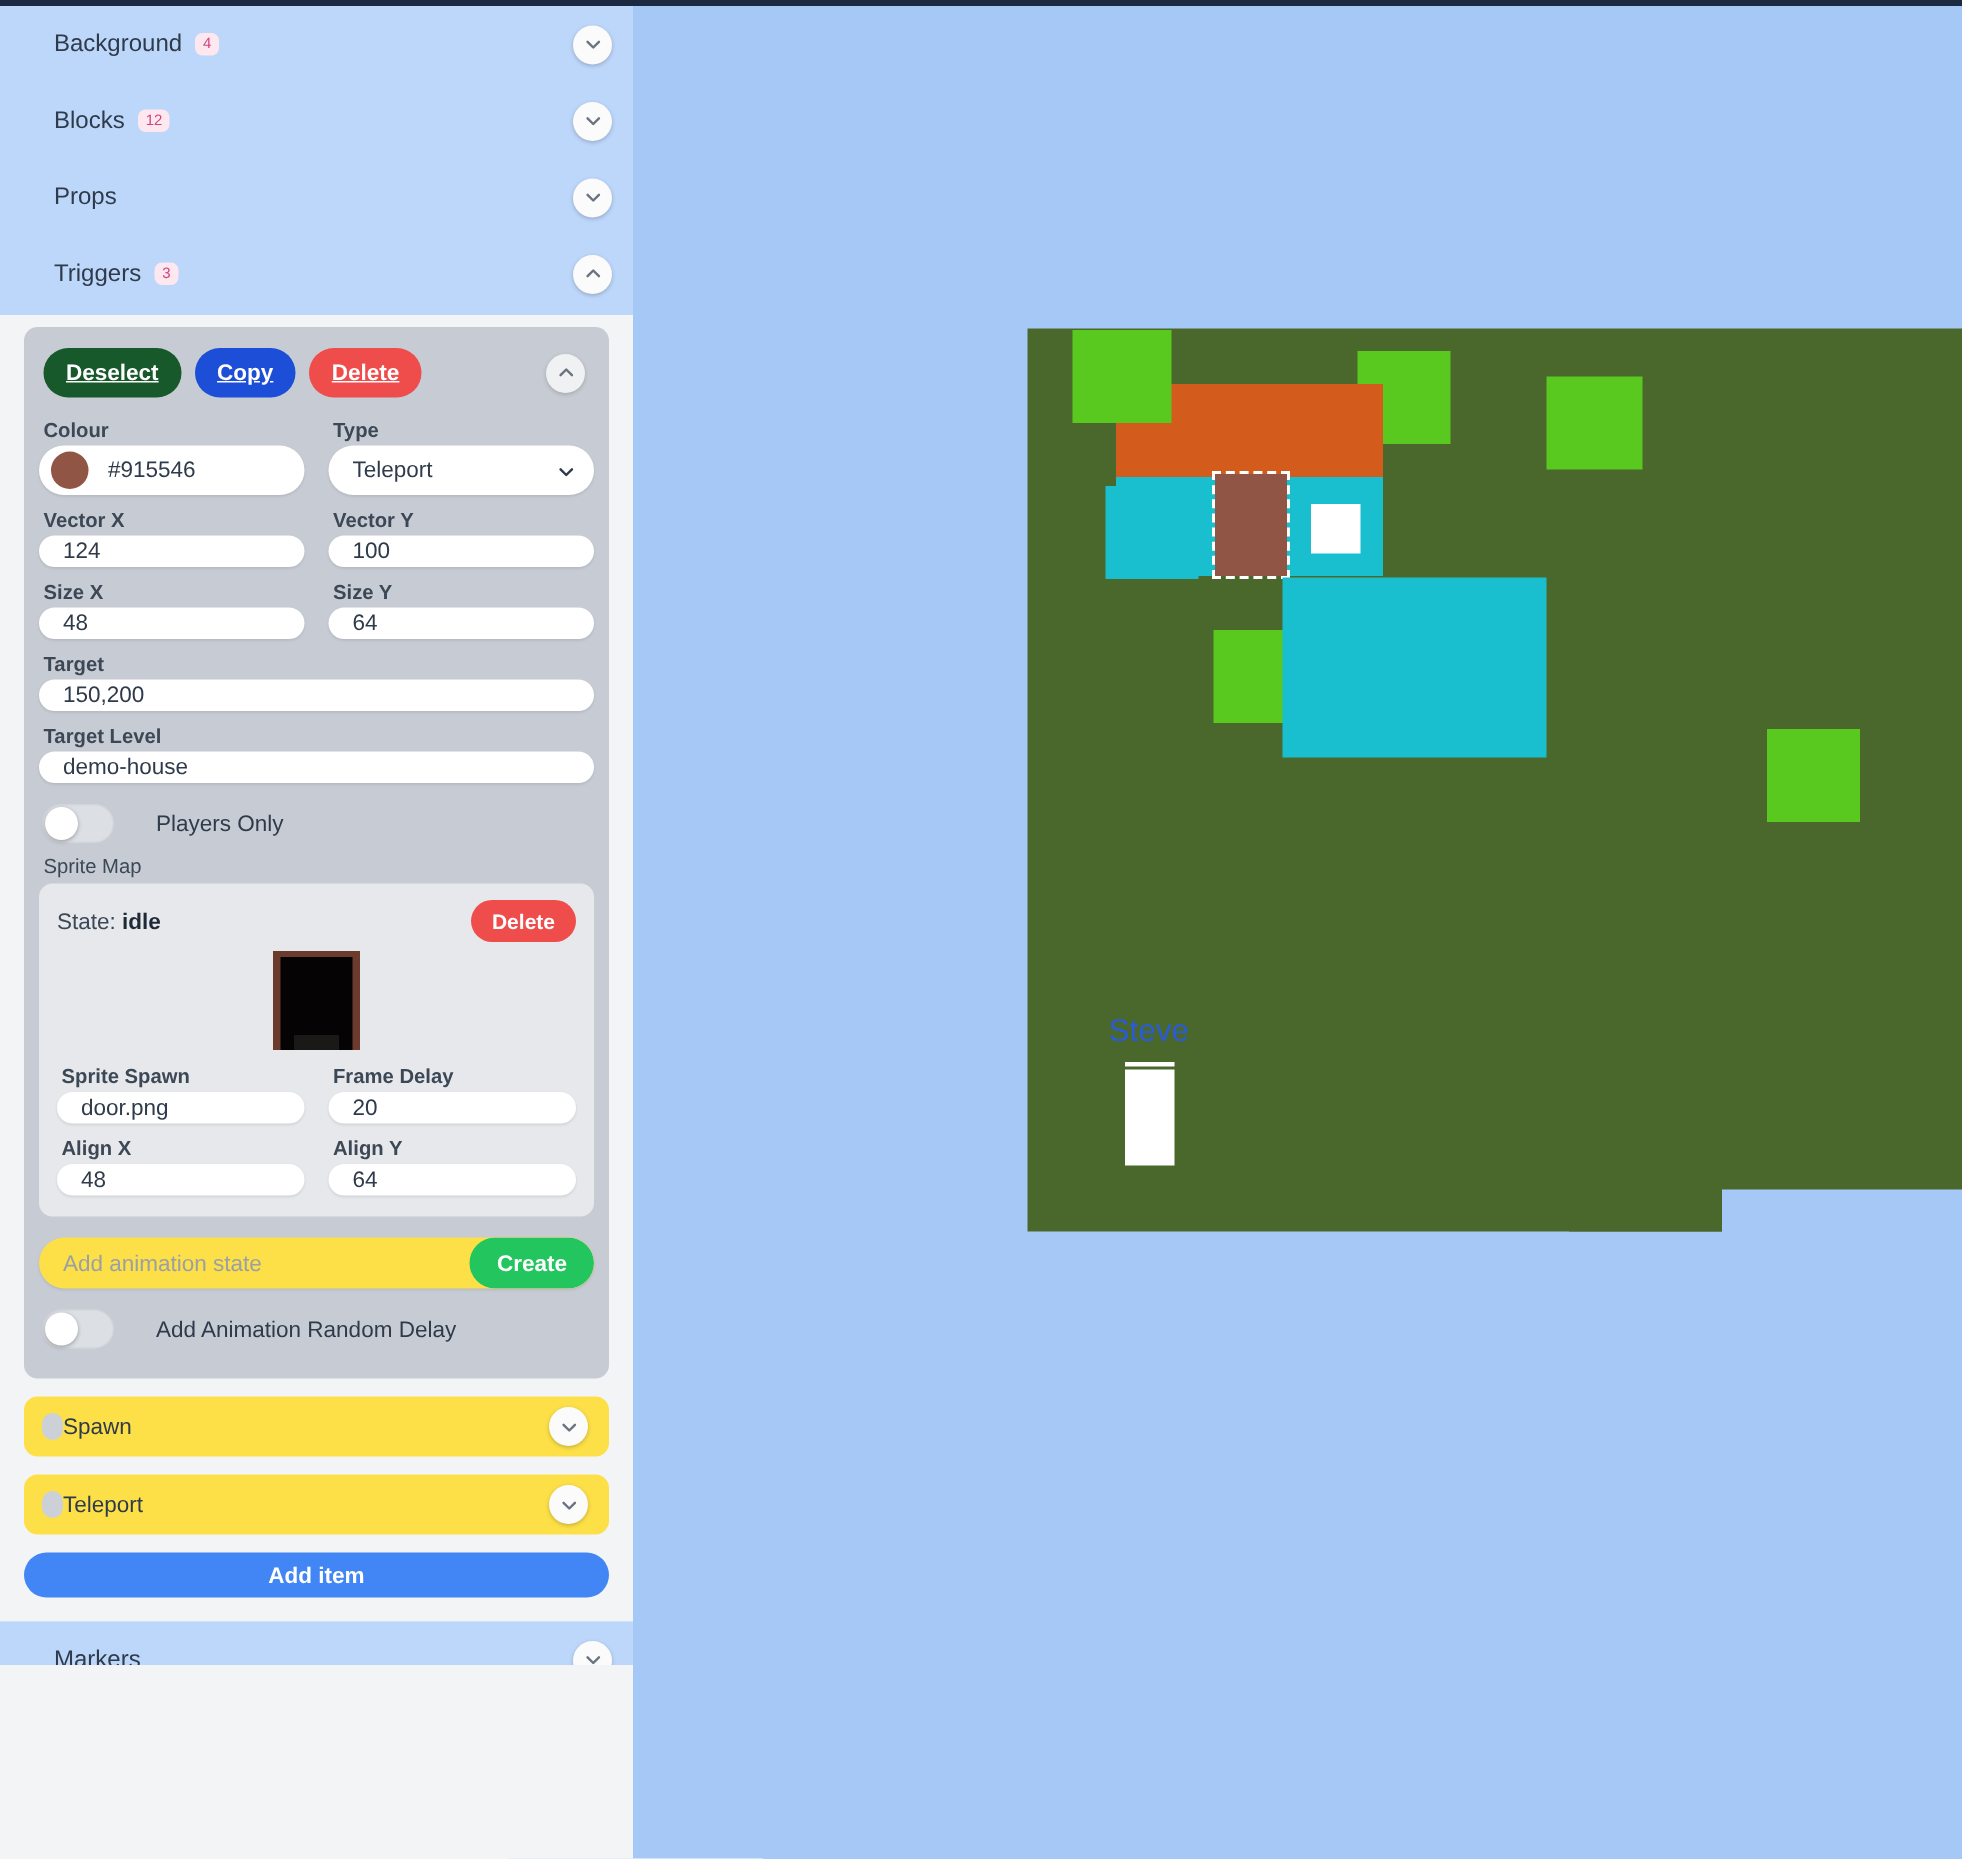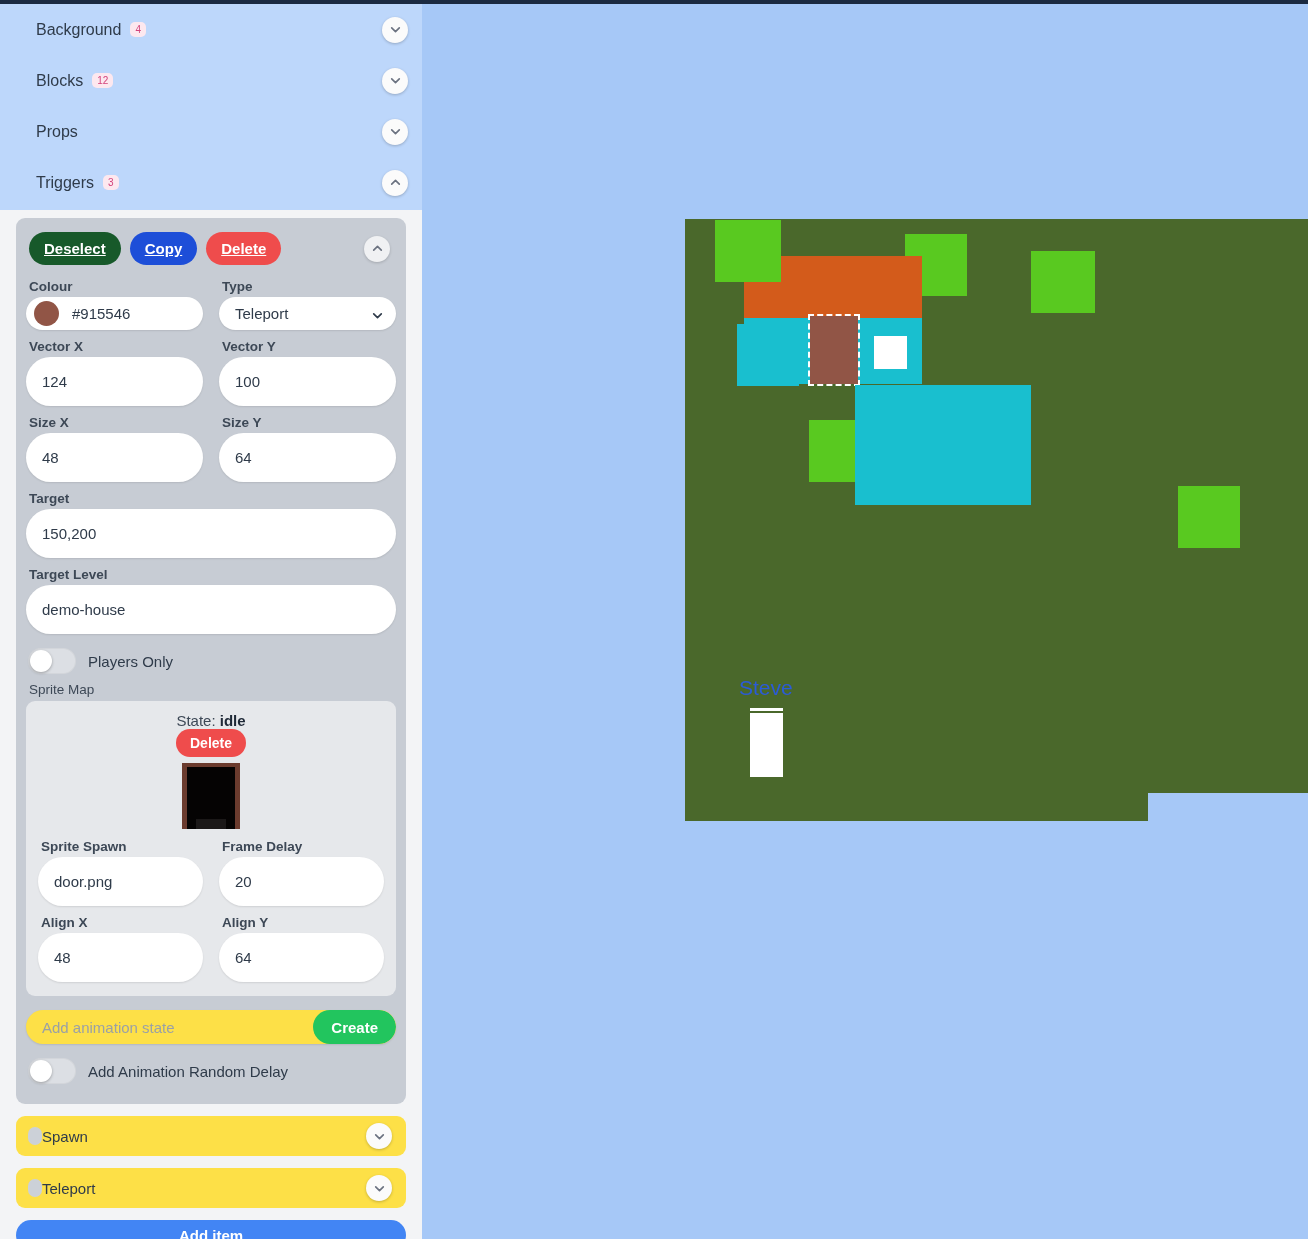--- a/index.html
+++ b/index.html
@@ -84,21 +84,21 @@
     width: 26px; height: 26px; border-radius: 50%; background: #f0f1f3;
     box-shadow: 0 1px 3px rgba(0,0,0,.18);
     display: flex; align-items: center; justify-content: center;
   }
   .card-collapse svg { width: 13px; height: 13px; }
 
   .fgrid { display: flex; gap: 16px; }
   .fcol { flex: 1; min-width: 0; }
   .flabel { font-size: 13.5px; color: #3d4856; margin: 0 0 3px 3px; display: block; font-weight: bold; }
   .finput {
-    width: 100%; height: 49px; border-radius: 999px; border: none; background: #fff;
+    width: 100%; height: 21px; border-radius: 999px; border: none; background: #fff;
     padding: 0 16px; font-size: 15px; color: #2f3b4a;
     font-family: "Liberation Sans", sans-serif;
     box-shadow: 0 1px 2px rgba(0,0,0,.10);
   }
   .finput::placeholder { color: #9aa0a6; }
   .fgap { height: 9px; }
 
   .colour-field {
     width: 100%; height: 33px; border-radius: 999px; background: #fff;
     display: flex; align-items: center; padding: 0 8px;
@@ -109,29 +109,29 @@
 
   .select-wrap { position: relative; }
   .fselect {
     width: 100%; height: 33px; border-radius: 999px; border: none; background: #fff;
     padding: 0 30px 0 16px; font-size: 15px; color: #2f3b4a; appearance: none;
     font-family: "Liberation Sans", sans-serif; box-shadow: 0 1px 2px rgba(0,0,0,.10);
   }
   .select-chev { position: absolute; right: 12px; top: 11px; pointer-events: none; }
   .select-chev svg { width: 13px; height: 13px; }
 
-  .toggle-row { display: flex; align-items: center; gap: 12px; margin: 14px 0 6px 2px; }
+  .toggle-row { display: flex; align-items: center; gap: 28px; margin: 14px 0 6px 2px; }
   .toggle { width: 48px; height: 26px; border-radius: 999px; background: #dcdfe4; position: relative; flex: 0 0 auto; box-shadow: inset 0 0 0 1px rgba(0,0,0,.04); }
   .toggle .knob { position: absolute; left: 2px; top: 2px; width: 22px; height: 22px; border-radius: 50%; background: #fff; box-shadow: 0 1px 3px rgba(0,0,0,.3); }
   .toggle-label { font-size: 15px; color: #2f3b4a; }
 
   .section-label { font-size: 13.5px; color: #3d4856; margin: 8px 0 4px 3px; }
 
   .sprite-card { background: #e6e8eb; border-radius: 9px; padding: 11px 12px 14px 12px; }
-  .sprite-head { display: flex; align-items: center; justify-content: space-between; margin-bottom: 6px; flex-direction: column; }
+  .sprite-head { display: flex; align-items: center; justify-content: space-between; margin-bottom: 6px; }
   .sprite-state { font-size: 15px; color: #3d4856; }
   .sprite-state b { color: #1f2937; }
   .sprite-del { background: #ef4c4c; color: #fff; border: none; border-radius: 999px; font-size: 14px; font-weight: bold; padding: 6px 14px; cursor: pointer; font-family: "Liberation Sans", sans-serif; }
 
   .sprite-preview-wrap { display: flex; justify-content: center; margin: 4px 0 10px 0; }
   .sprite-preview { width: 58px; height: 66px; background: #6b3b2e; padding: 4px 5px 0 5px; }
   .sprite-inner { width: 100%; height: 100%; background: #050303; position: relative; }
   .sprite-inner::after { content:""; position:absolute; left:18%; right:18%; bottom:0; height:16%; background:#1b1818; }
 
   .create-row { display: flex; align-items: center; background: #fde047; border-radius: 999px; margin-top: 14px; overflow: hidden; box-shadow: 0 1px 2px rgba(0,0,0,.10); height: 34px; }

